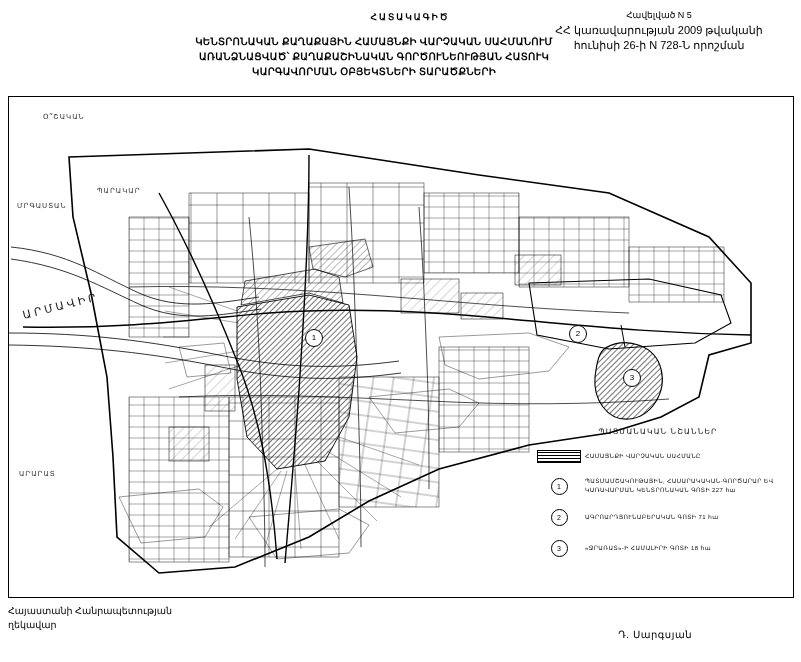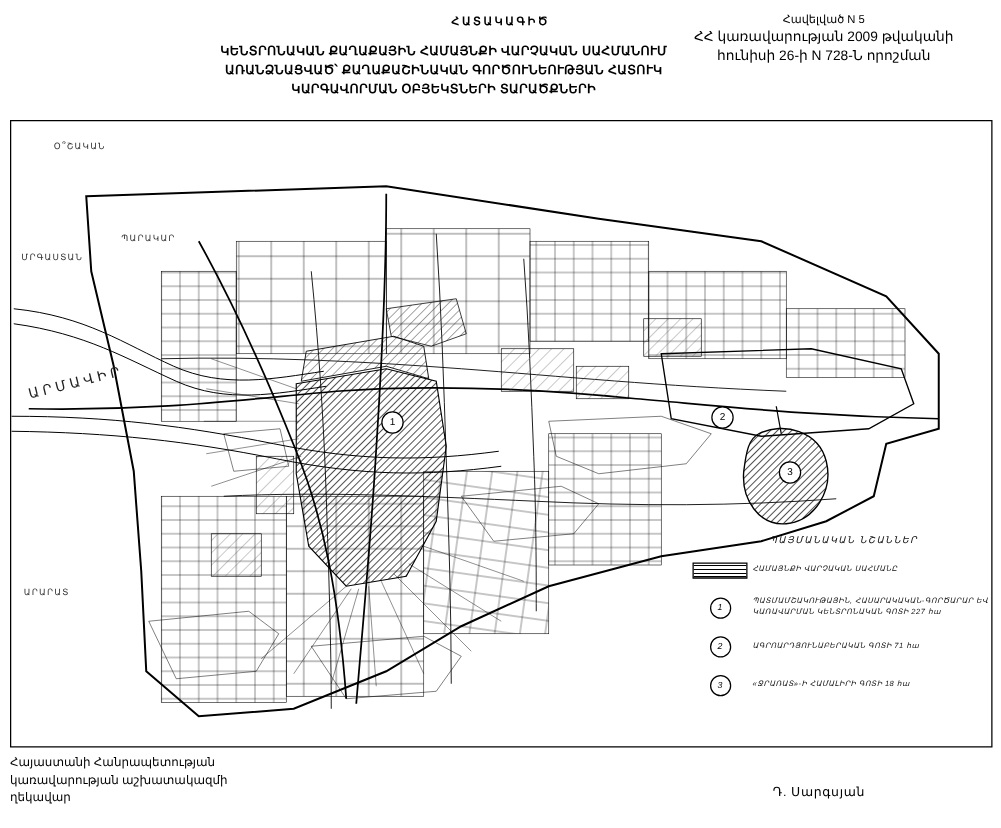--- a/index.html
+++ b/index.html
@@ -13,20 +13,21 @@
     font-family: "Liberation Sans", sans-serif;
     color: #000000;
     position: relative;
     overflow: hidden;
   }
 
   
   .header {
     position: relative;
     height: 92px;
+    margin-left: 19px;
   }
   .doc-kind {
     position: absolute;
     left: 0;
     right: 0;
     top: 12px;
     text-align: center;
     font-size: 9px;
     letter-spacing: 2px;
     font-weight: bold;
@@ -88,26 +89,25 @@
   .map-label.big {
     font-size: 11px;
     letter-spacing: 3px;
     color: #222;
   }
   .rot--20 { transform: rotate(-14deg); transform-origin: left center; }
 
   
   .legend {
     position: absolute;
-    left: 541px;
+    left: 524px;
     top: 330px;
     width: 250px;
     font-size: 6px;
     line-height: 9px;
-    font-style: italic;
   }
   .legend-title {
     text-align: center;
     font-size: 7.5px;
     letter-spacing: 1.2px;
     margin-bottom: 14px;
     font-weight: normal;
     color: #111;
   }
   .legend-row {
@@ -352,17 +352,16 @@
         <div class="circle-num">3</div>
       </div>
       <div class="legend-text">«ՋՐԱՌԱՏ»-Ի ՀԱՄԱԼԻՐԻ ԳՈՏԻ 18 հա</div>
     </div>
   </div>
 </div>
 
 <div class="footer">
   <div class="footer-left">
     <div>Հայաստանի Հանրապետության</div>
-    <div>կառավարության աշխատակազմի</div>
     <div>ղեկավար</div>
   </div>
   <div class="footer-right">Դ. Սարգսյան</div>
 </div>
 
 </body></html>

